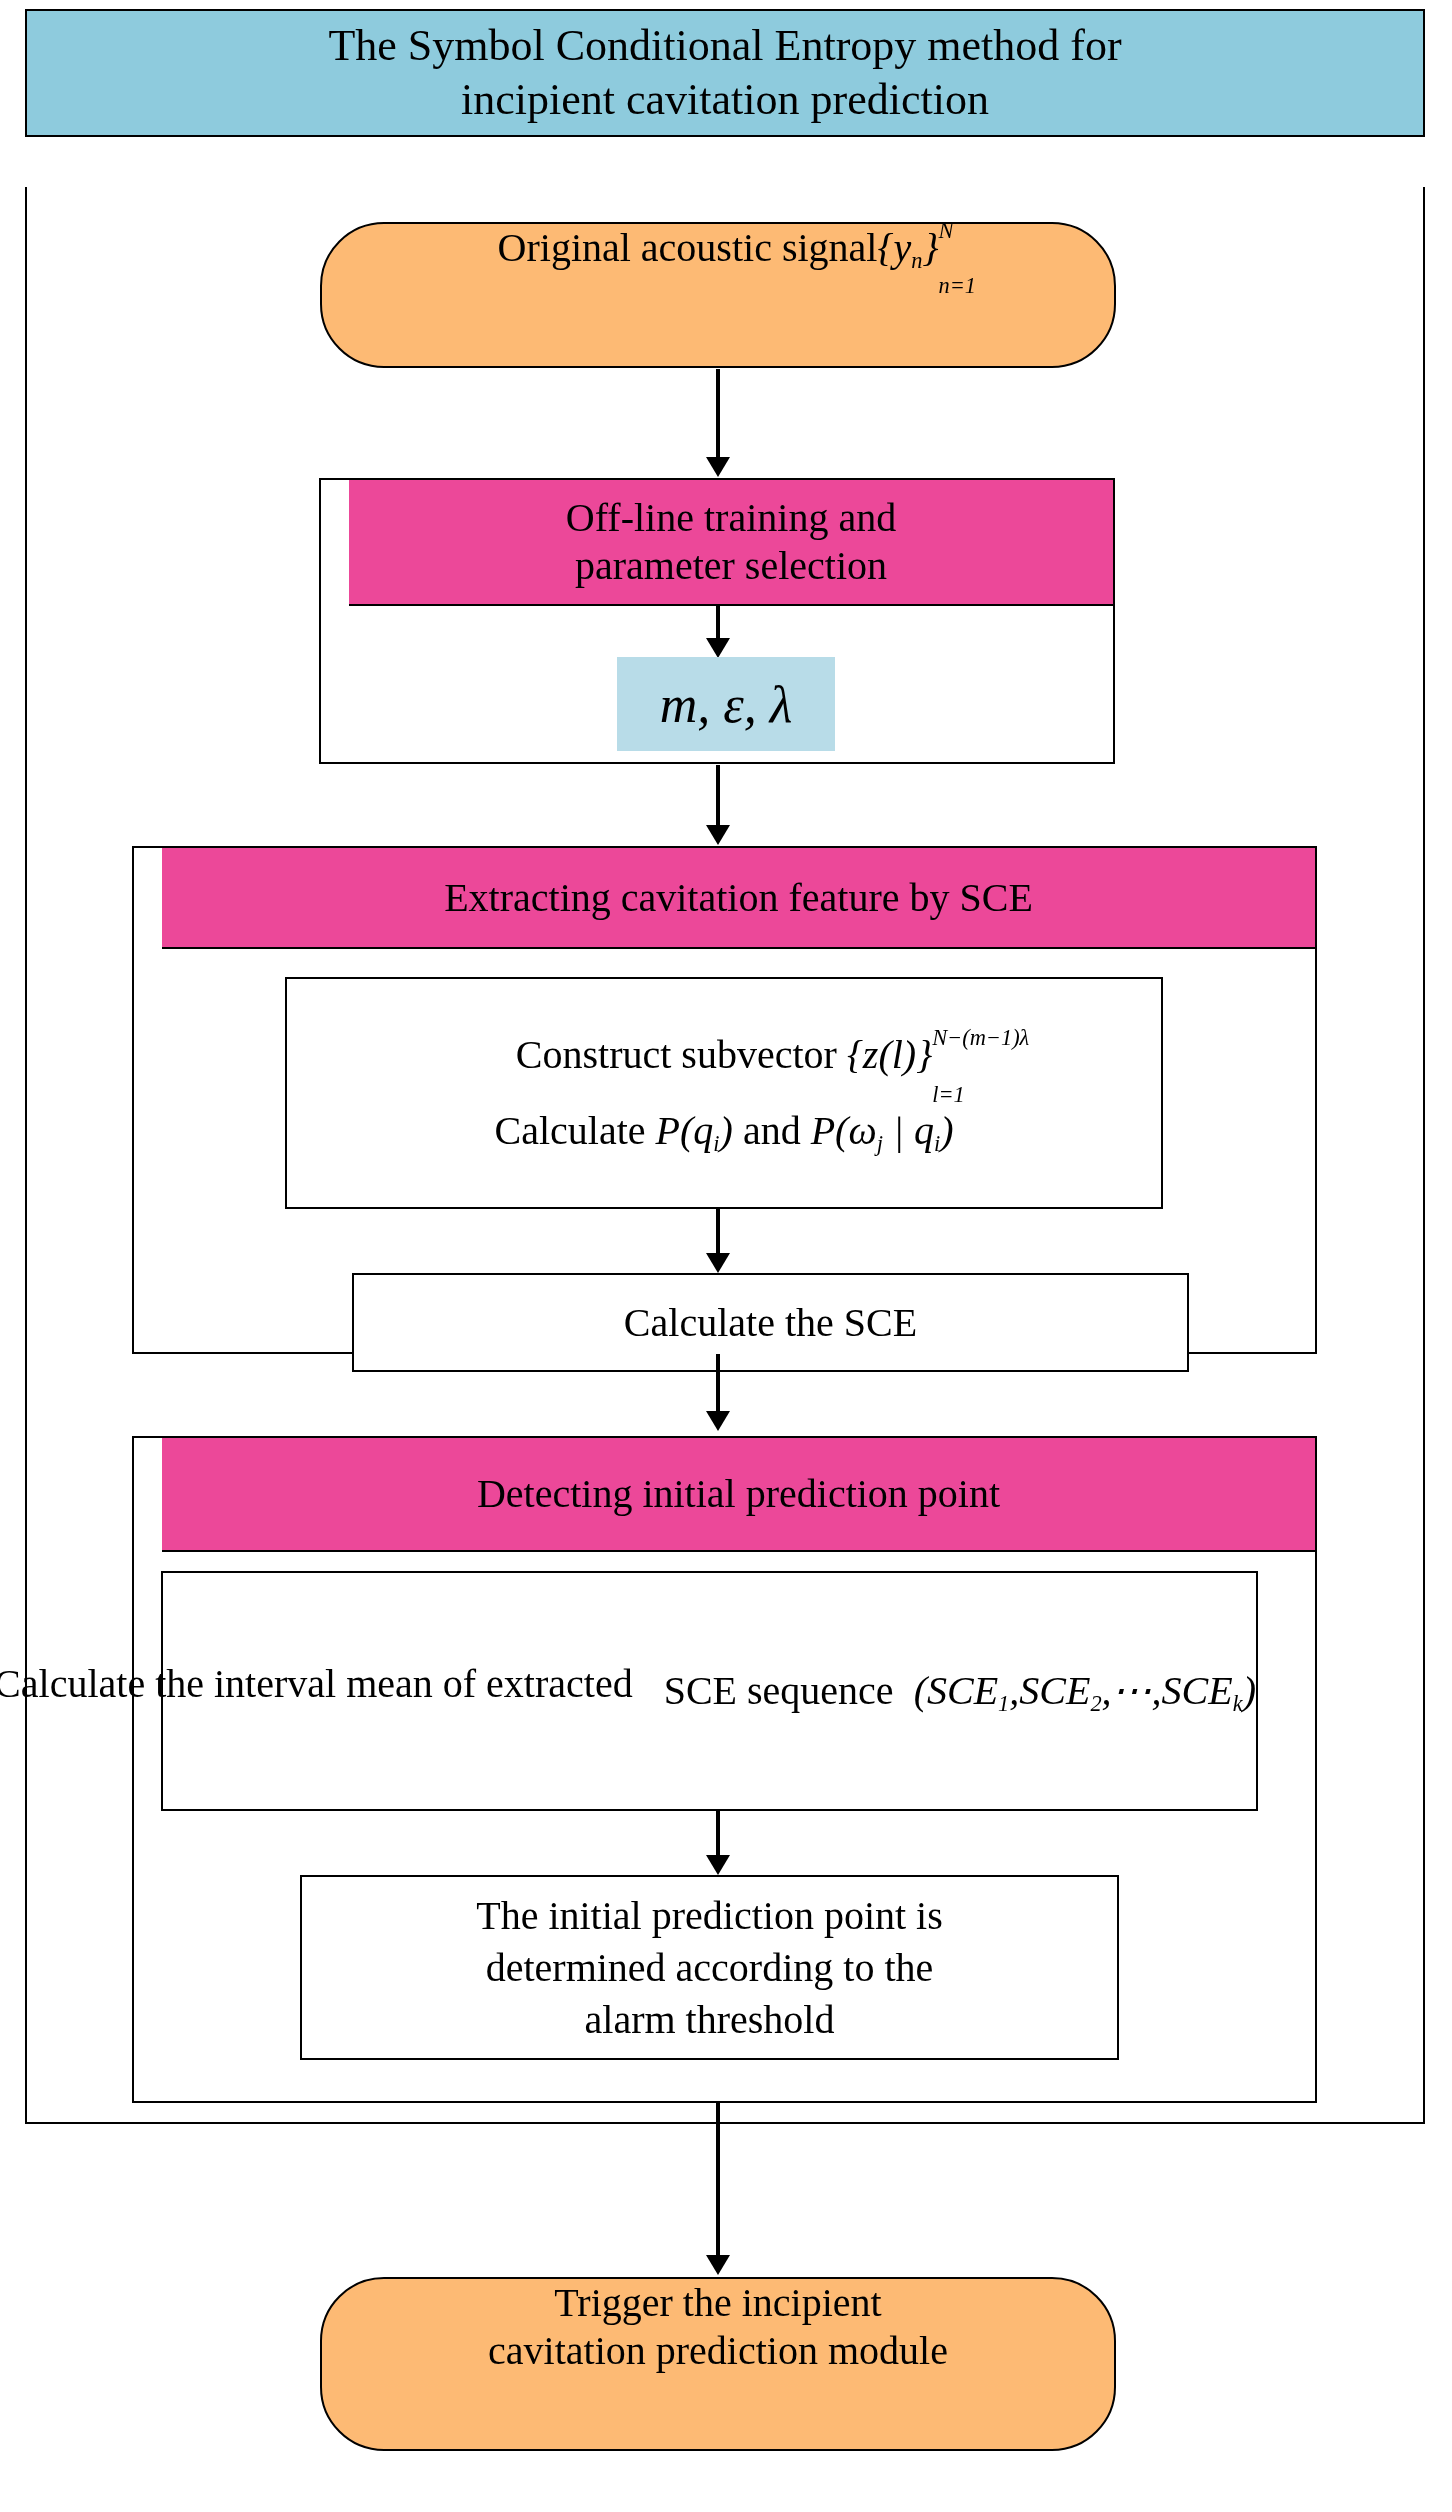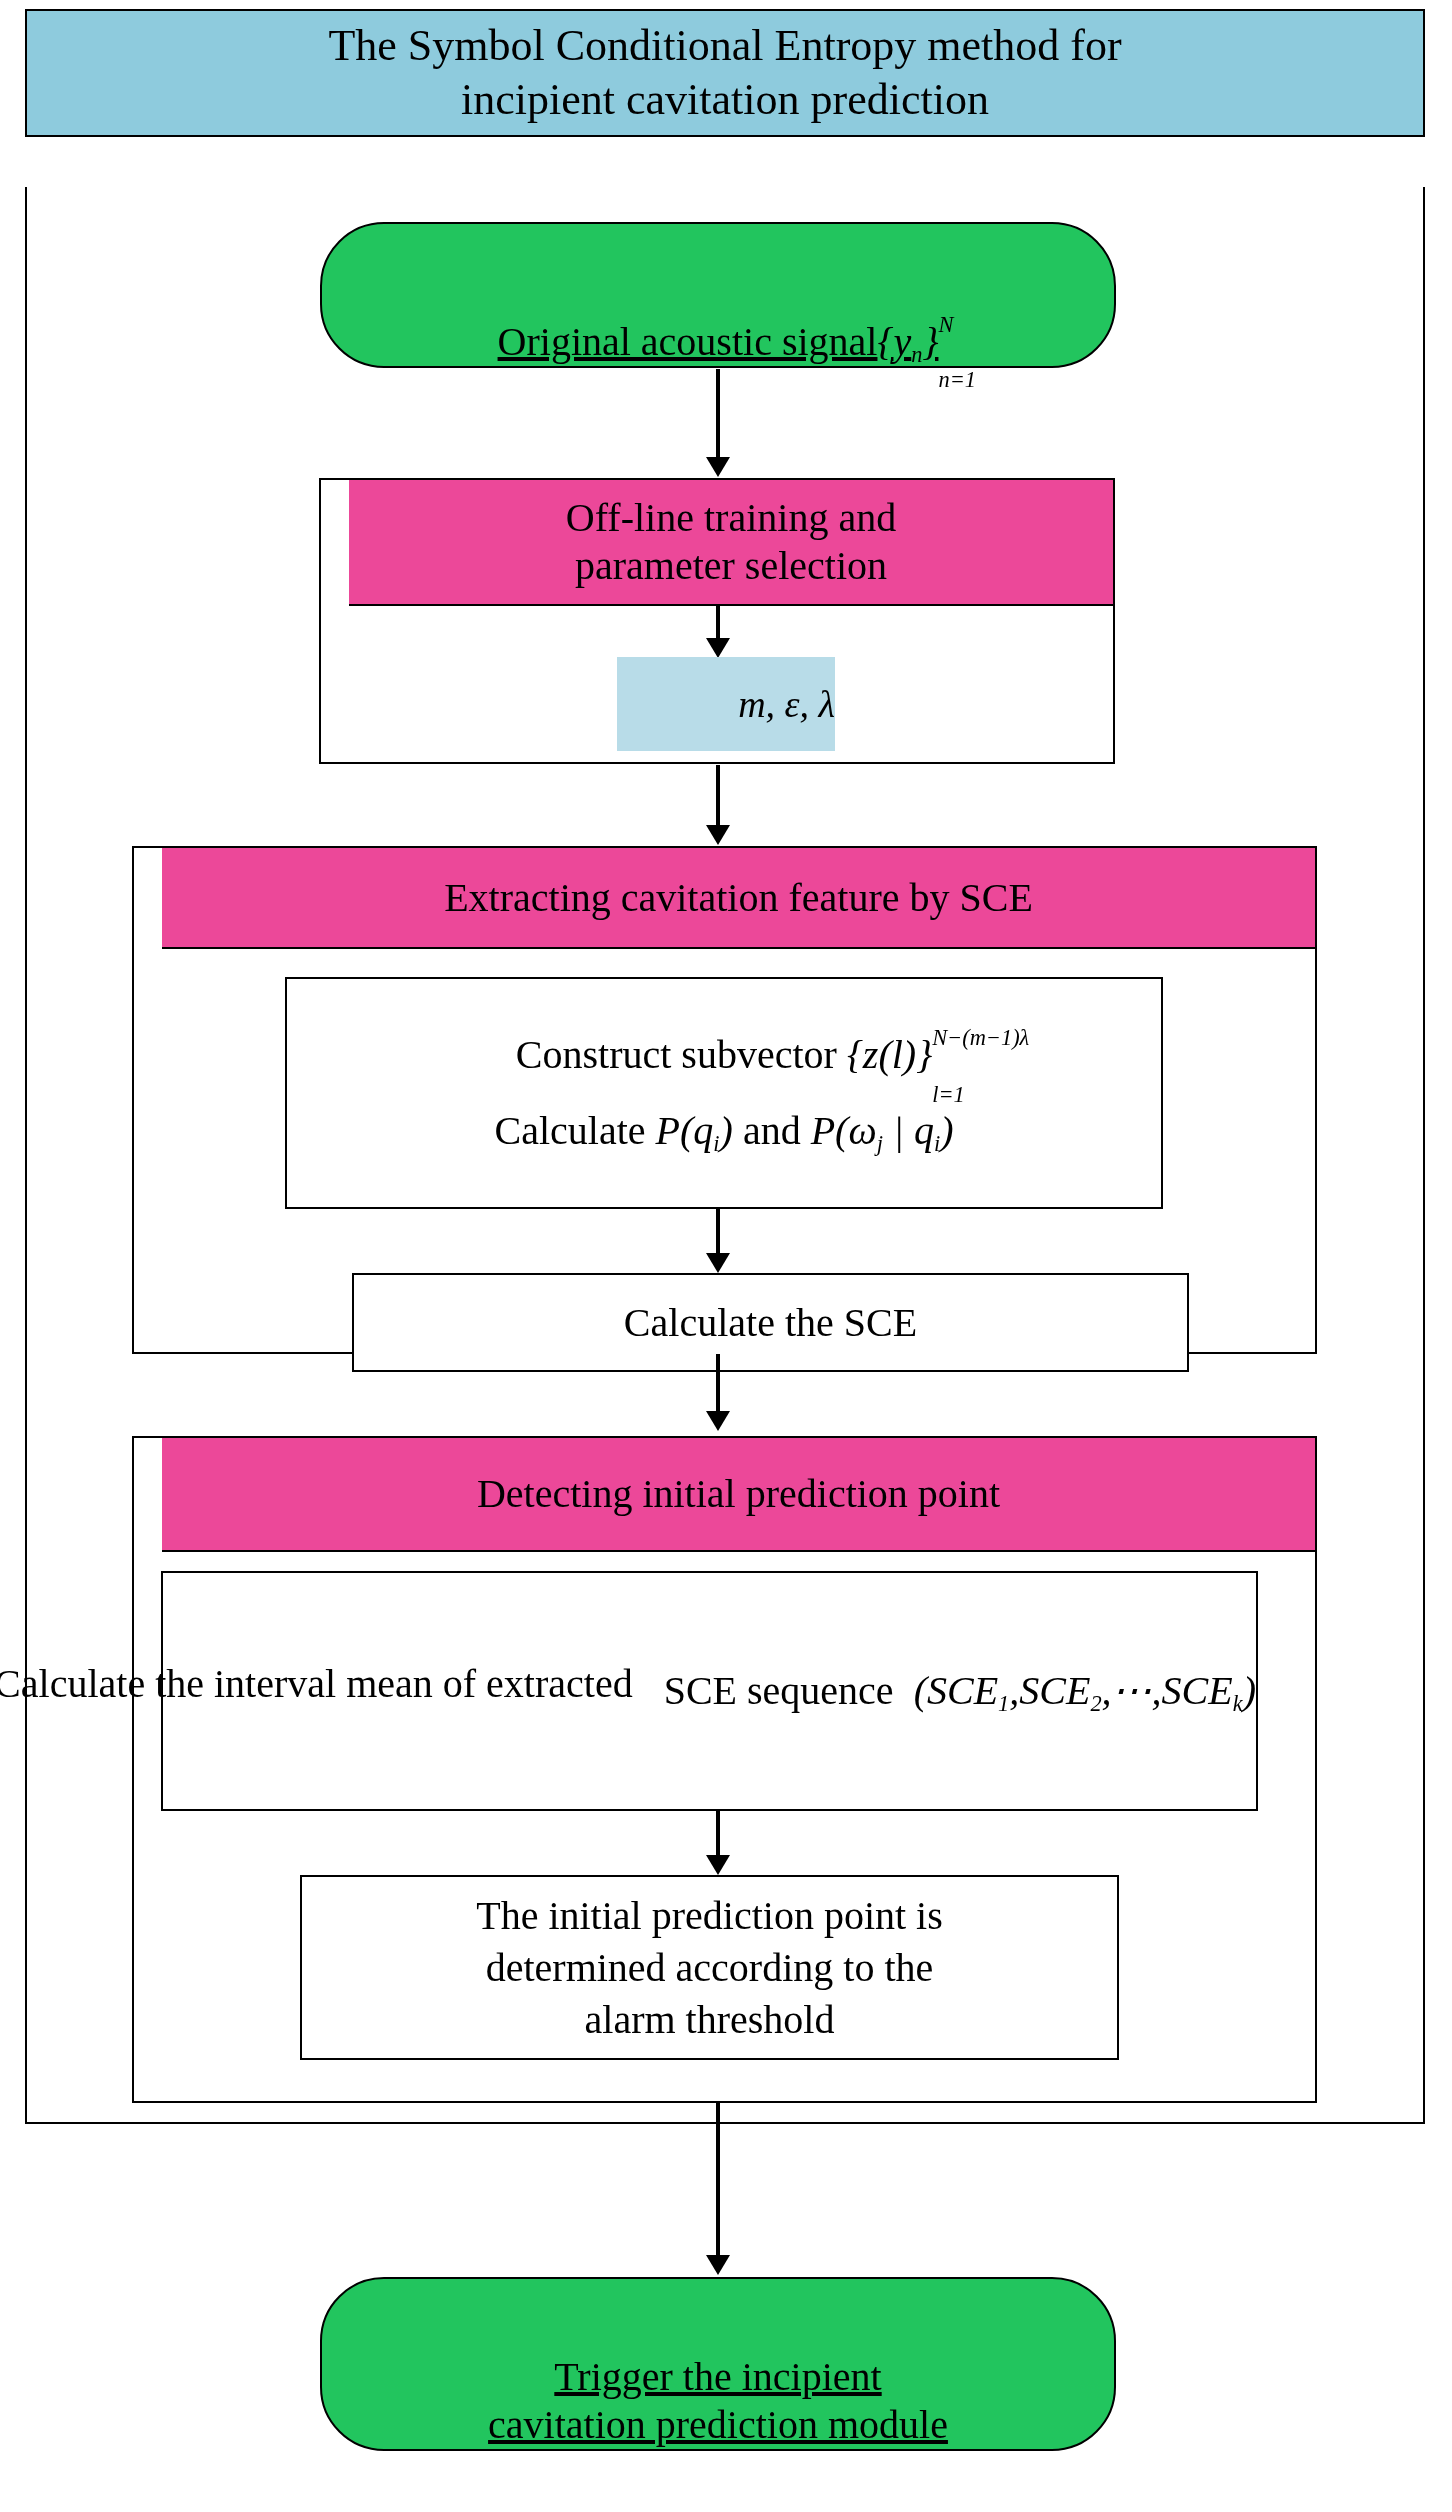--- a/index.html
+++ b/index.html
@@ -65,37 +65,36 @@
   .fill-box {
     background: #B8DCE8;
     border: none;
     display: flex;
     align-items: center;
     justify-content: center;
     text-align: center;
   }
 
   .terminal {
-    background: #22c55e;
+    background: #fdba74;
     border: 2.7px solid #000000;
     border-radius: 64px;
     display: flex;
-    align-items: flex-end;
+    align-items: flex-start;
     justify-content: center;
     text-align: center;
     line-height: 1.2;
-    text-decoration: underline;
   }
 
   
   .t-title   { font-size: 44px; }
   .t-node    { font-size: 40px; }
   .t-head    { font-size: 40px; }
   .t-body    { font-size: 40px; }
-  .t-math    { font-style: italic; font-size: 38px; justify-content: flex-end; }
+  .t-math    { font-style: italic; font-size: 52px; }
 
   .math { font-style: italic; }
 
   sup, sub {
     font-size: 0.56em;
     line-height: 0;
     font-style: italic;
   }
   sub { vertical-align: -0.30em; }
 

